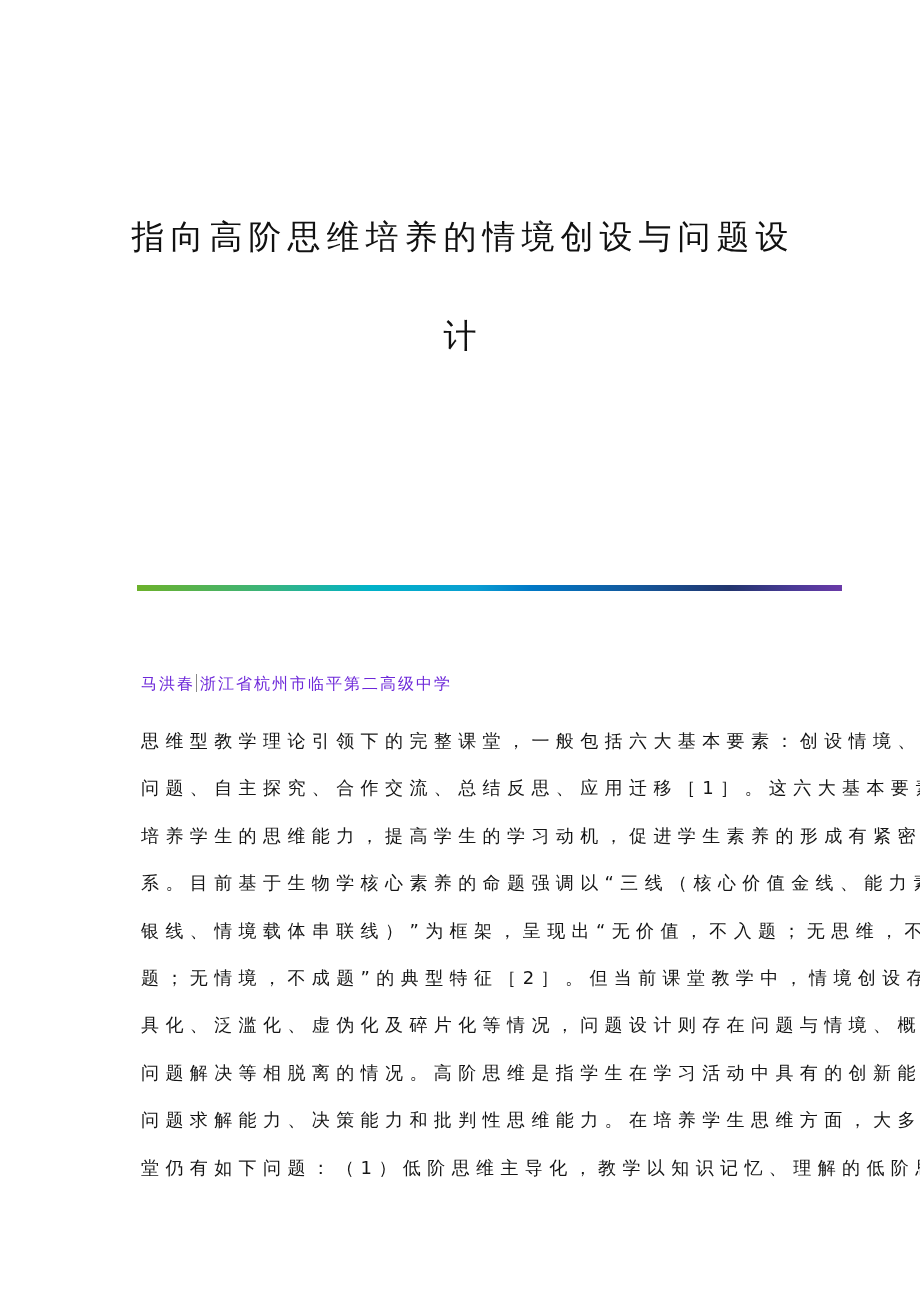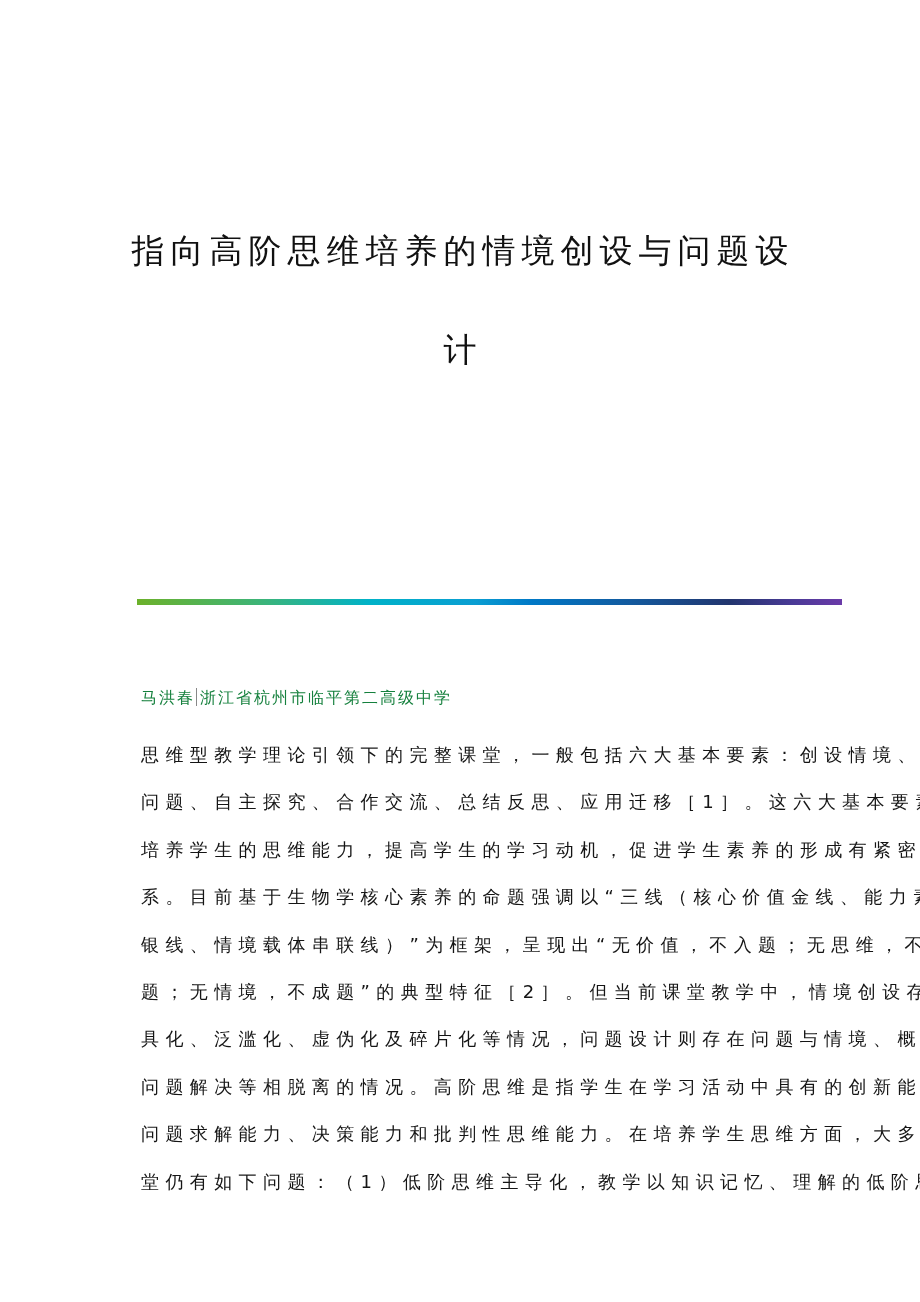--- a/index.html
+++ b/index.html
@@ -10,21 +10,21 @@
     body {
       width: 920px;
       height: 1302px;
       position: relative;
       overflow: hidden;
       font-family: "DejaVu Serif", "Liberation Serif", serif;
       color: #111111;
     }
     .page {
       position: absolute;
-      left: 0; top: 14px;
+      left: 0; top: 0;
       width: 920px; height: 1000px;
       background: #ffffff;
     }
     .title-line {
       position: absolute;
       left: 0;
       width: 920px;
       text-align: center;
       font-family: "DejaVu Sans", "Liberation Sans", sans-serif;
       font-size: 33px;
@@ -54,21 +54,21 @@
         #6a3aa8 100%);
     }
 
     .author-line {
       position: absolute;
       left: 141px;
       top: 673px;
       font-family: "DejaVu Sans", "Liberation Sans", sans-serif;
       font-size: 16px;
       line-height: 22px;
-      color: #15803d;
+      color: #6d28d9;
       white-space: nowrap;
       letter-spacing: 2px;
       text-align: right;
     }
     .author-sep {
       display: inline-block;
       width: 1px;
       height: 18px;
       background: #888888;
       vertical-align: -3px;

